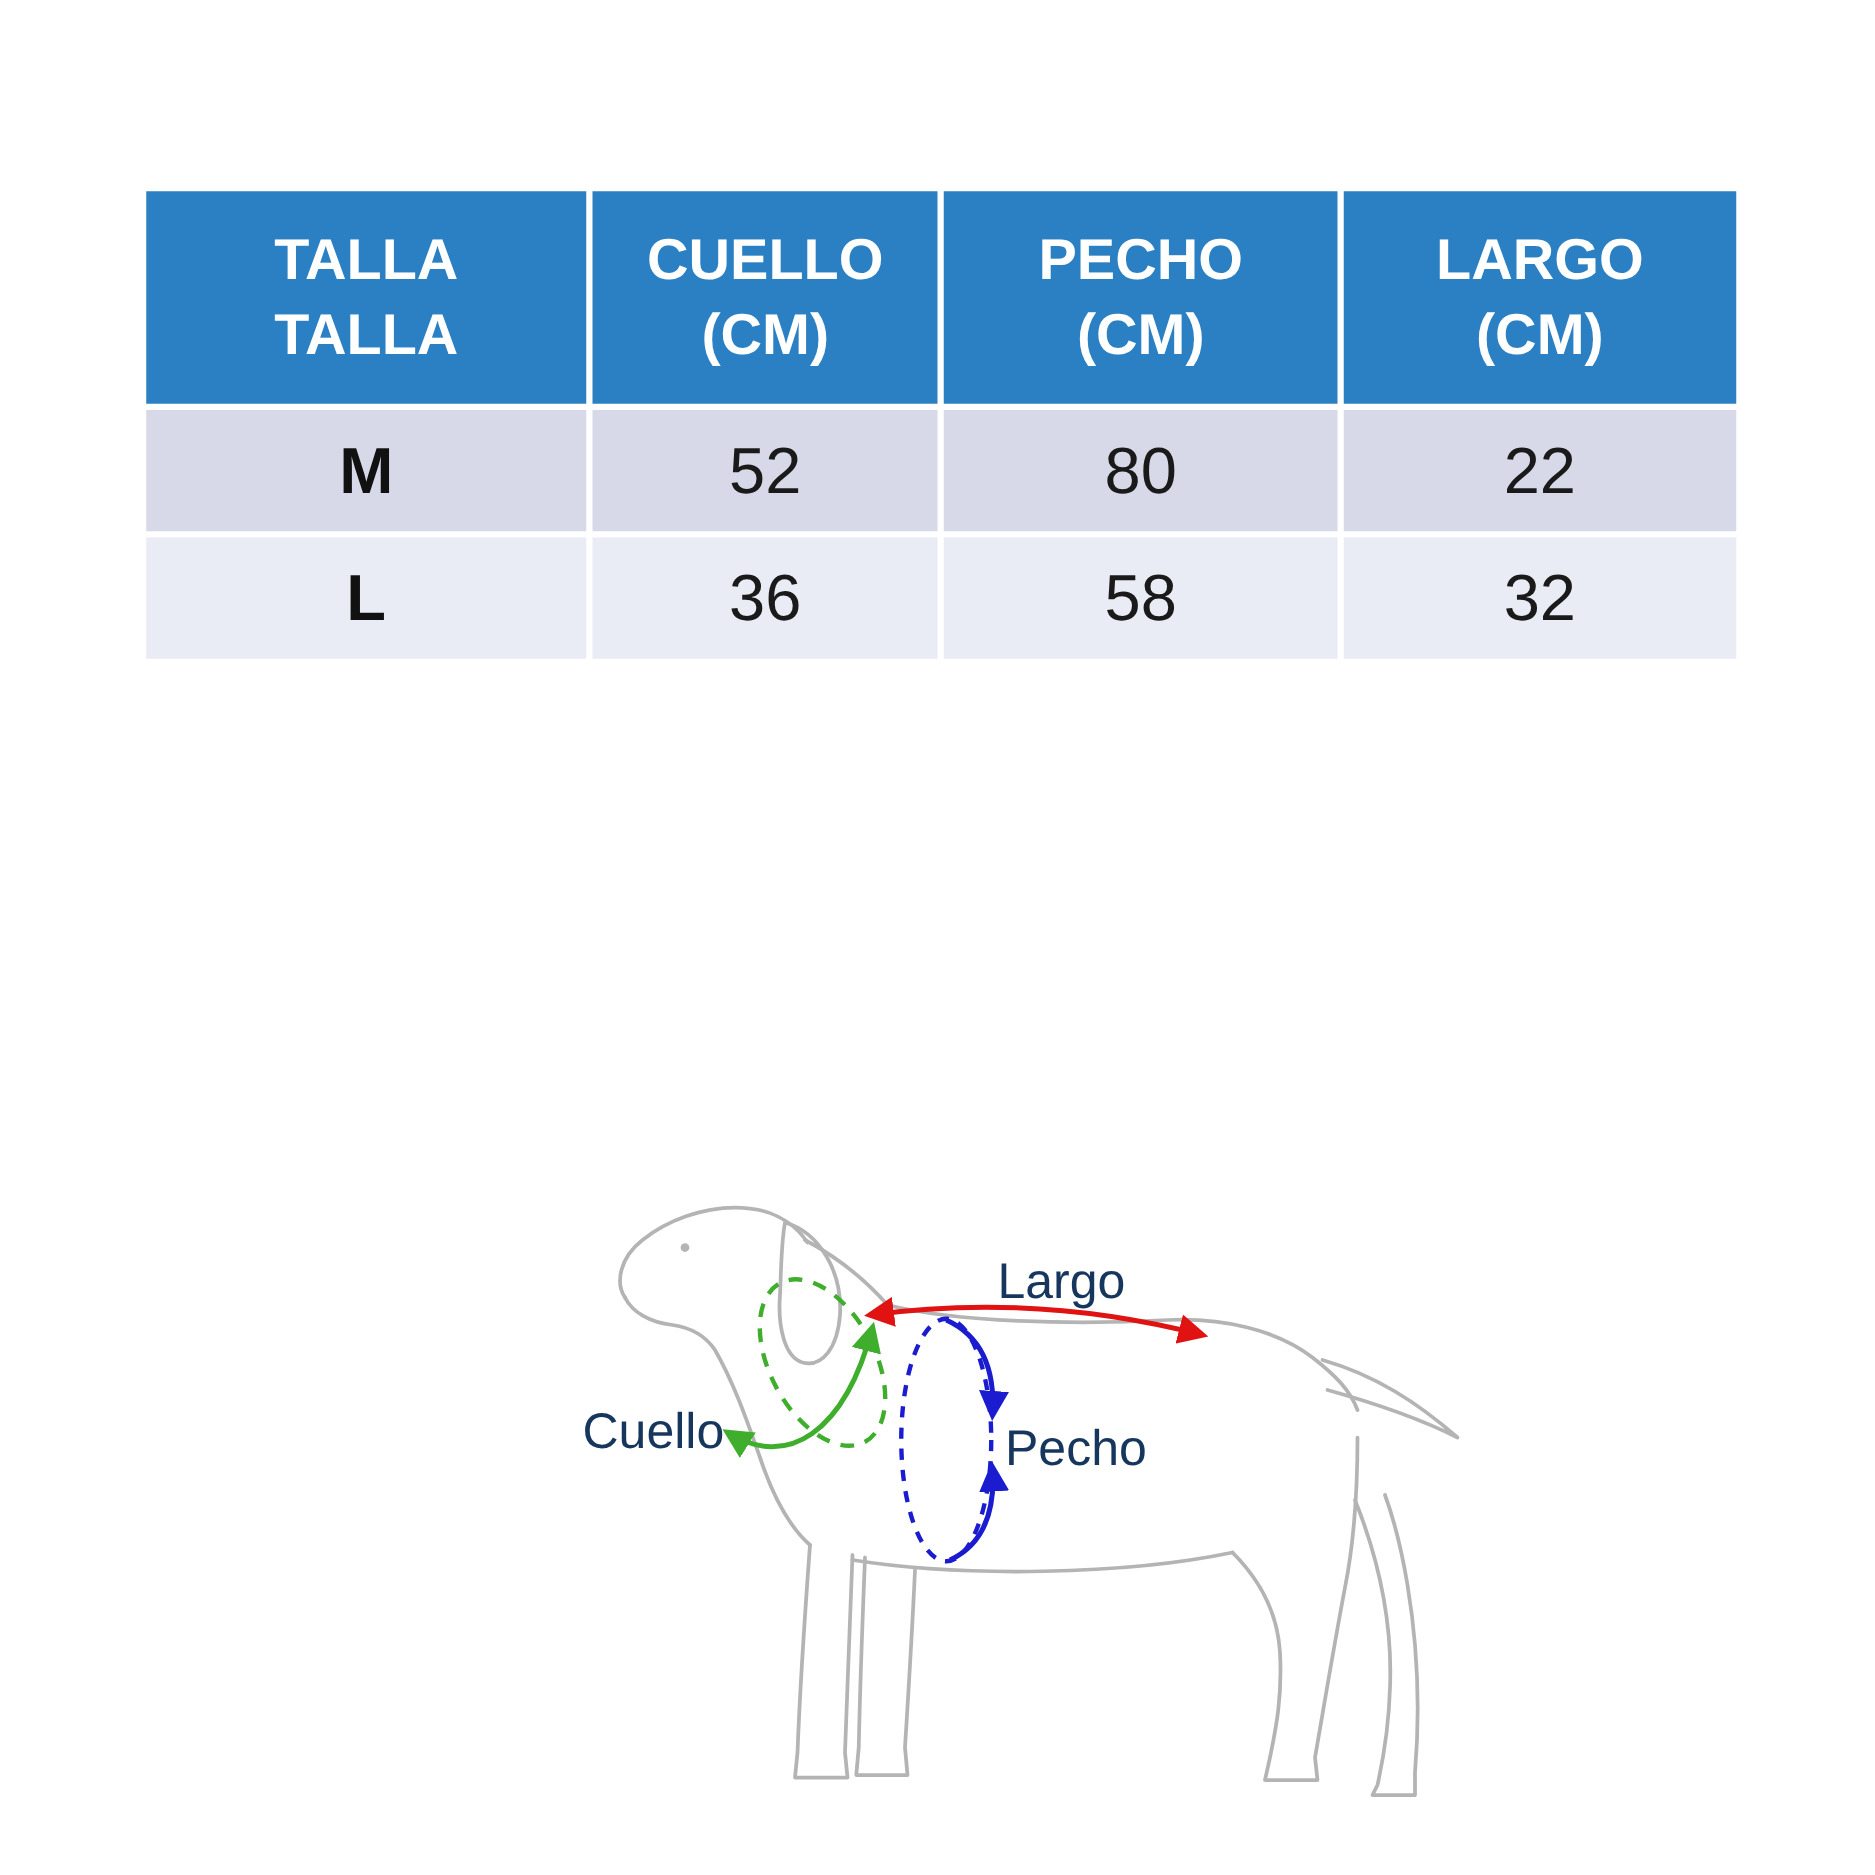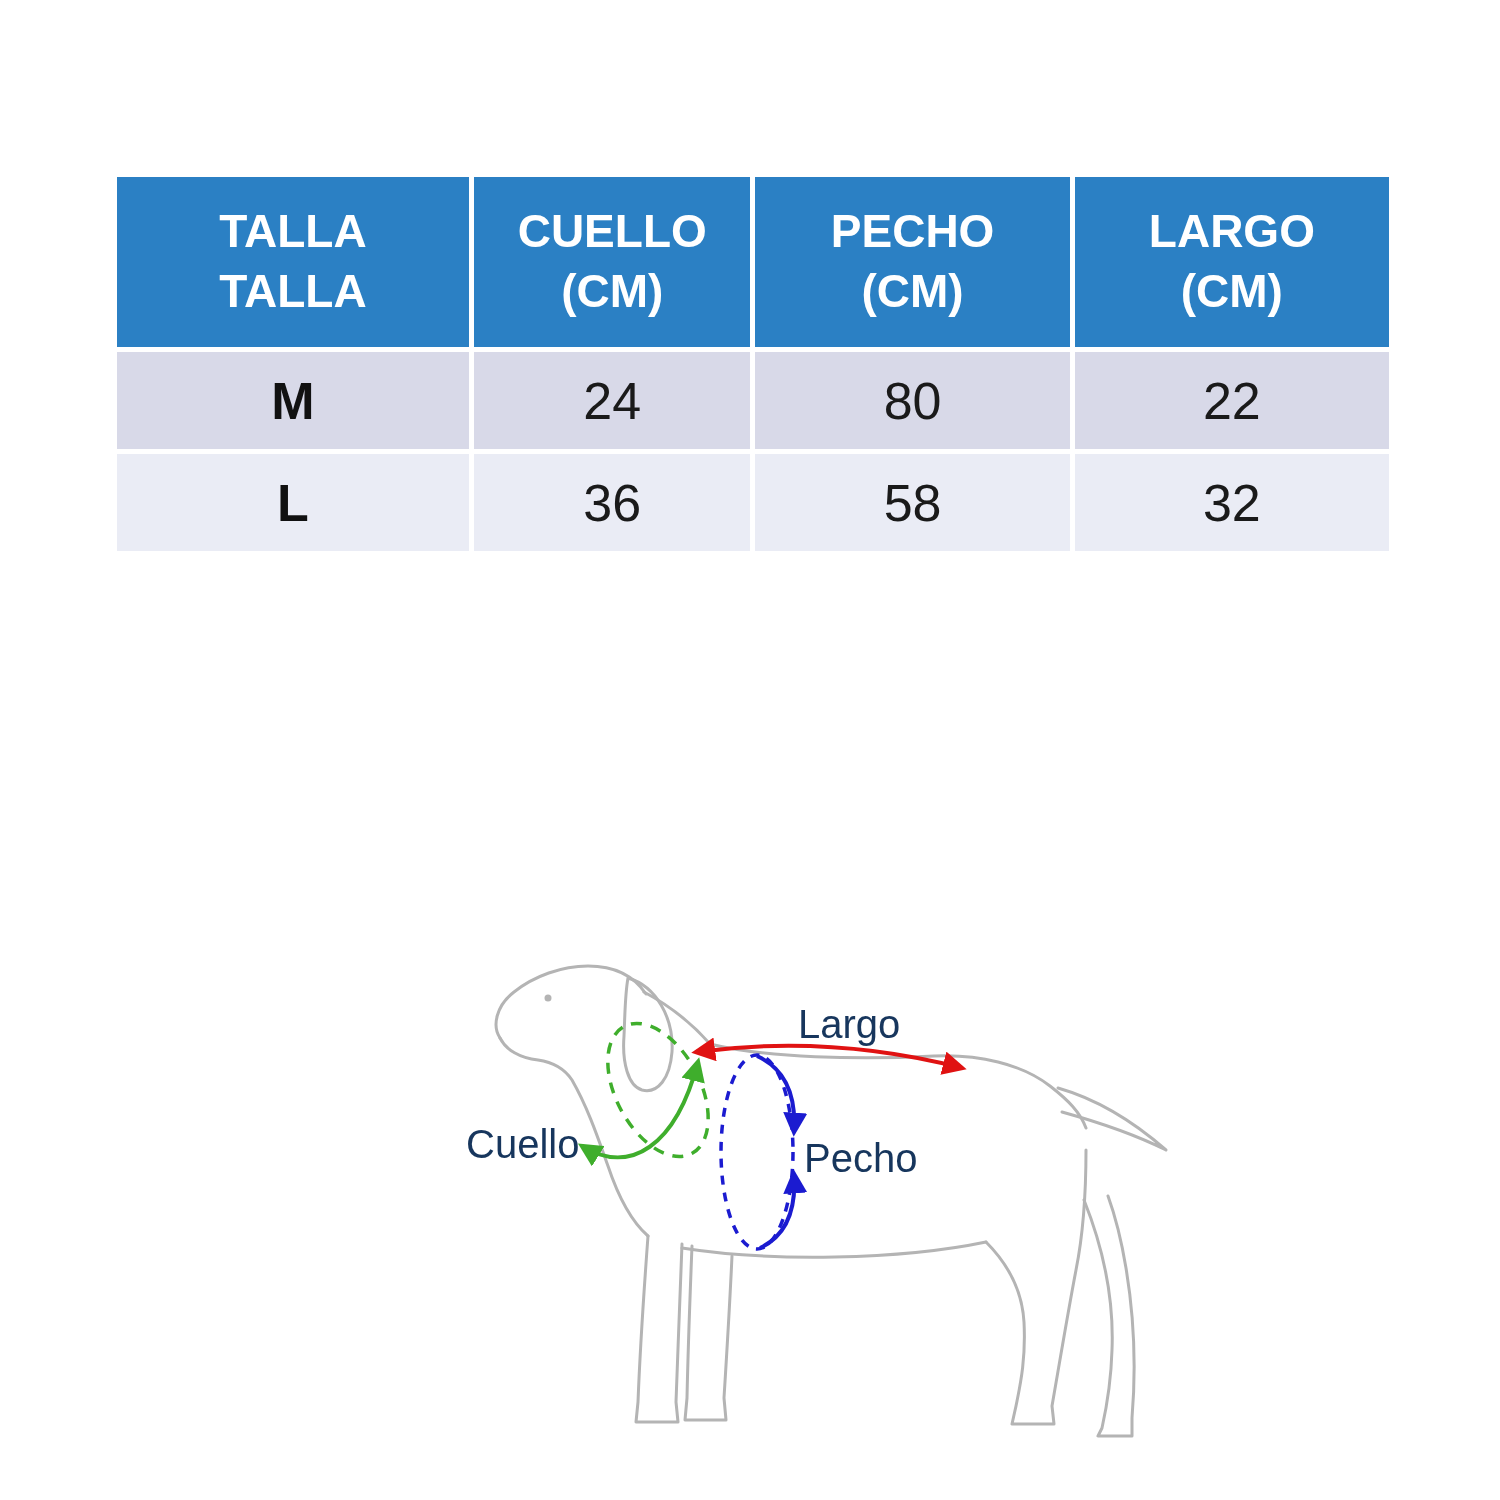--- a/index.html
+++ b/index.html
@@ -12,21 +12,21 @@
     height: 1500px;
     position: relative;
     font-family: "Liberation Sans", sans-serif;
     color: #1a1a1a;
   }
 
   
   table.size-table {
     position: absolute;
     left: 112px;
-    top: 172px;
+    top: 148px;
     width: 1282px;
     border-collapse: separate;
     border-spacing: 5px;
     table-layout: fixed;
   }
   table.size-table th {
     background: #2b80c4;
     color: #ffffff;
     font-weight: bold;
     font-size: 46px;
@@ -95,21 +95,21 @@
       </th>
       <th>
         <div>LARGO</div>
         <div>(CM)</div>
       </th>
     </tr>
   </thead>
   <tbody>
     <tr class="row-a">
       <td class="size-cell">M</td>
-      <td>24</td>
+      <td>52</td>
       <td>80</td>
       <td>22</td>
     </tr>
     <tr class="row-b">
       <td class="size-cell">L</td>
       <td>36</td>
       <td>58</td>
       <td>32</td>
     </tr>
   </tbody>

